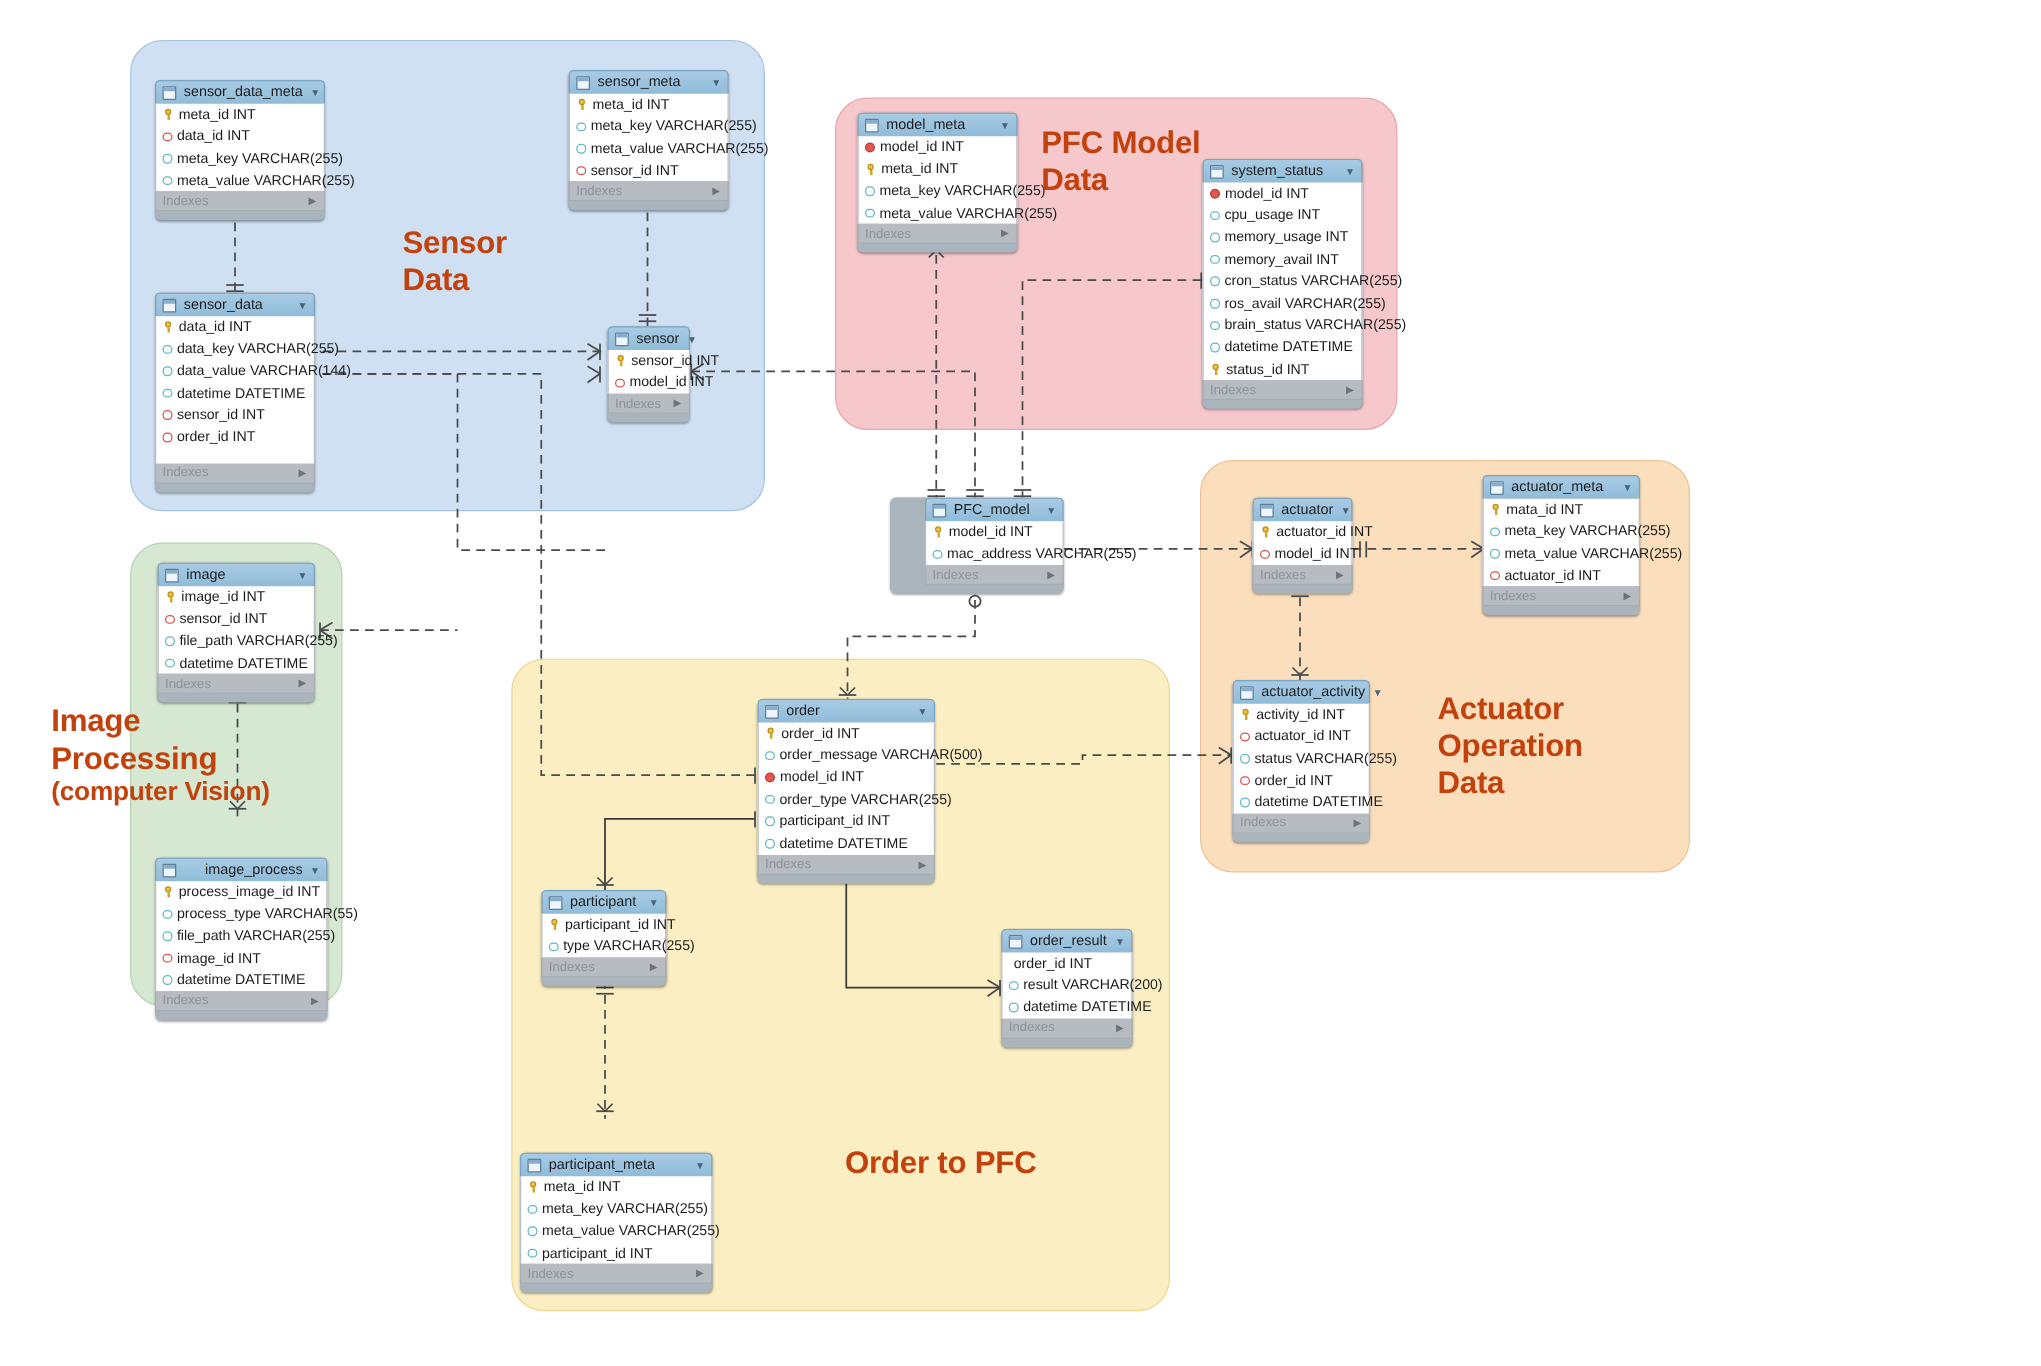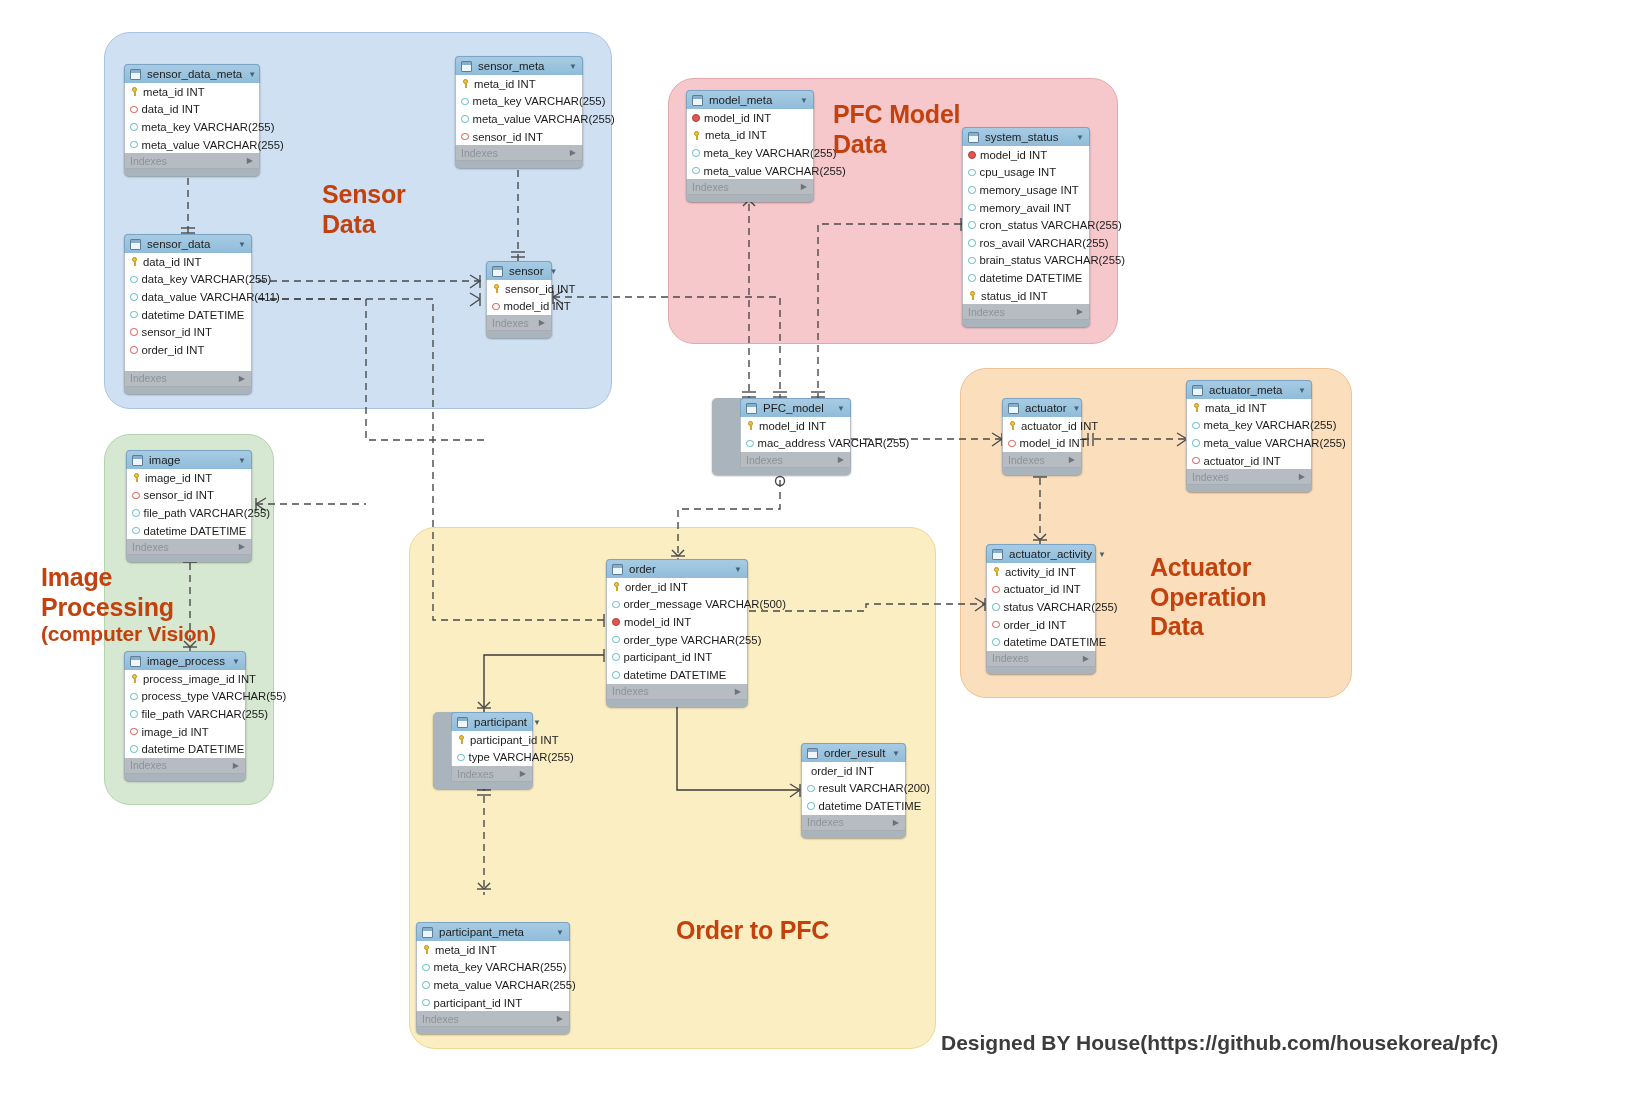--- a/index.html
+++ b/index.html
@@ -260,21 +260,21 @@
       <div class="col">
           <span class="g key"></span>
           <span>data_id INT</span>
         </div>
       <div class="col">
           <span class="g plain"></span>
           <span>data_key VARCHAR(255)</span>
         </div>
       <div class="col">
           <span class="g plain"></span>
-          <span>data_value VARCHAR(411)</span>
+          <span>data_value VARCHAR(144)</span>
         </div>
       <div class="col">
           <span class="g plain"></span>
           <span>datetime DATETIME</span>
         </div>
       <div class="col">
           <span class="g fk"></span>
           <span>sensor_id INT</span>
         </div>
       <div class="col">
@@ -552,21 +552,21 @@
           <span class="g plain"></span>
           <span>datetime DATETIME</span>
         </div>
     </div>
     <div class="idx">
         <span>Indexes</span>
         <span class="arr">▶</span>
       </div>
   </div>
 
-  <div class="tbl" style="left:124px;top:651px;width:122px;">
+  <div class="tbl" style="left:124px;top:686px;width:138px;text-align:right;">
     <div class="hdr">
       <span class="tblicon"></span>
       <span class="ttl">image_process</span>
       <span class="caret">▼</span>
     </div>
     <div class="cols">
       <div class="col">
           <span class="g key"></span>
           <span>process_image_id INT</span>
         </div>
@@ -624,21 +624,21 @@
           <span class="g plain"></span>
           <span>datetime DATETIME</span>
         </div>
     </div>
     <div class="idx">
         <span>Indexes</span>
         <span class="arr">▶</span>
       </div>
   </div>
 
-  <div class="tbl" style="left:433px;top:712px;width:100px;padding-left:18px;">
+  <div class="tbl" style="left:433px;top:712px;width:100px;">
     <div class="hdr">
       <span class="tblicon"></span>
       <span class="ttl">participant</span>
       <span class="caret">▼</span>
     </div>
     <div class="cols">
       <div class="col">
           <span class="g key"></span>
           <span>participant_id INT</span>
         </div>
@@ -702,15 +702,14 @@
           <span class="g plain"></span>
           <span>datetime DATETIME</span>
         </div>
     </div>
     <div class="idx">
         <span>Indexes</span>
         <span class="arr">▶</span>
       </div>
   </div>
 
-  <div class="footer" style="left:941px;top:1031px;">Designed BY House(https://github.com/housekorea/pfc)</div>
 
 </div>
 
 </body></html>

